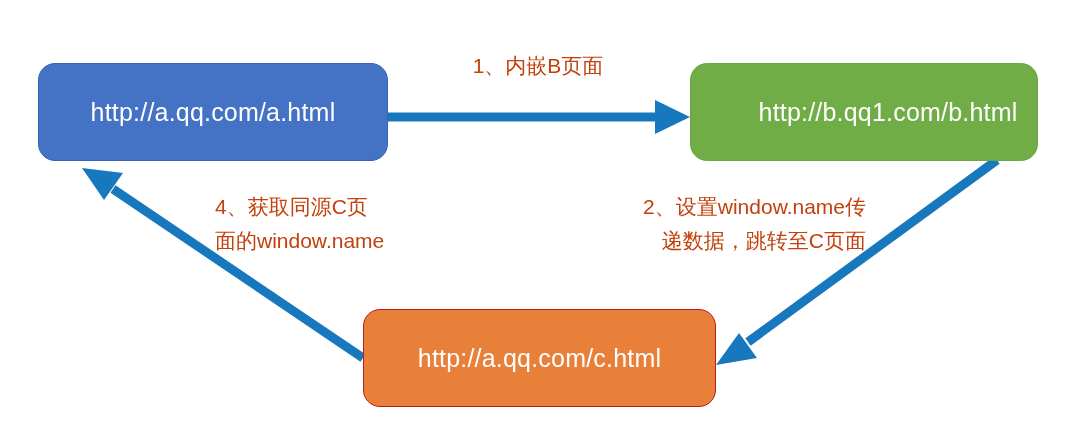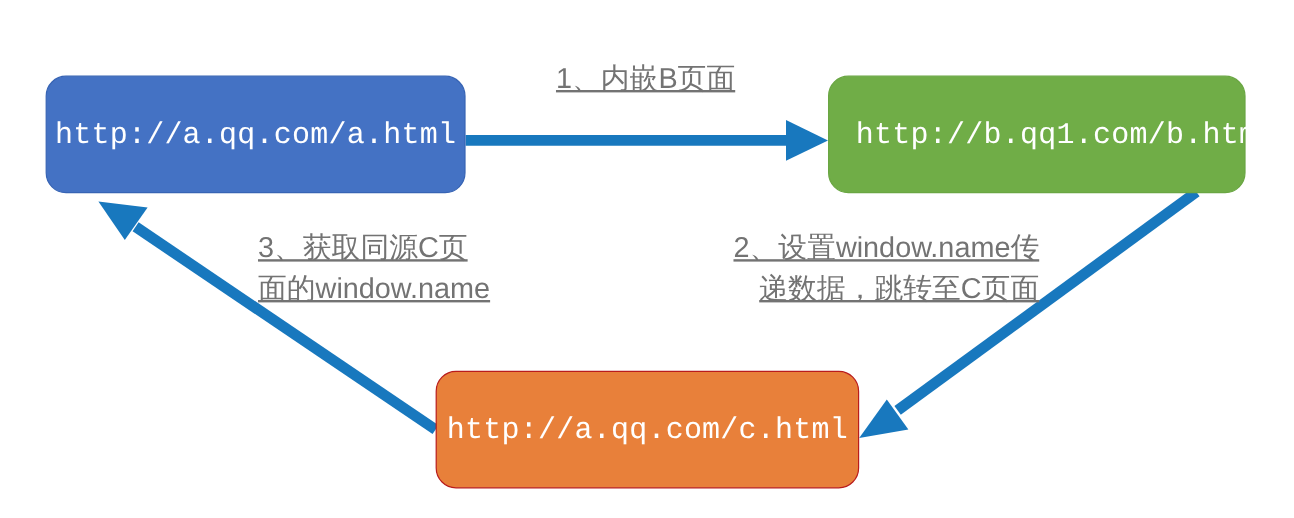--- a/index.html
+++ b/index.html
@@ -21,21 +21,20 @@
     position: absolute;
     display: flex;
     align-items: center;
     justify-content: center;
     border-radius: 17px;
     box-sizing: border-box;
     color: #ffffff;
     font-size: 25px;
     letter-spacing: 0.2px;
     white-space: nowrap;
-    font-family: Liberation Mono, monospace;
   }
   #node-a {
     left: 38px;
     top: 63px;
     width: 350px;
     height: 98px;
     background: #4472C4;
     border: 1px solid #3764b4;
   }
   #node-b {
@@ -66,26 +65,25 @@
   .edge-line {
     stroke: #1878BE;
     stroke-width: 9;
     fill: none;
   }
   .edge-head {
     fill: #1878BE;
   }
   .edge-label {
     position: absolute;
-    color: #737373;
-    font-size: 24px;
+    color: #c2410c;
+    font-size: 21px;
     line-height: 34px;
     white-space: pre-line;
     text-align: center;
-    text-decoration: underline;
   }
   #label-1 {
     left: 423px;
     top: 49px;
     width: 230px;
   }
   #label-2 {
     left: 578px;
     top: 190px;
     width: 288px;
@@ -131,16 +129,16 @@
 
   <div class="node" id="node-c">
     <span>http://a.qq.com/c.html</span>
   </div>
 
   <div class="edge-label" id="label-1">1、内嵌B页面</div>
 
   <div class="edge-label" id="label-2">2、设置window.name传
 递数据，跳转至C页面</div>
 
-  <div class="edge-label" id="label-3">3、获取同源C页
+  <div class="edge-label" id="label-3">4、获取同源C页
 面的window.name</div>
 
 </div>
 
 </body></html>

